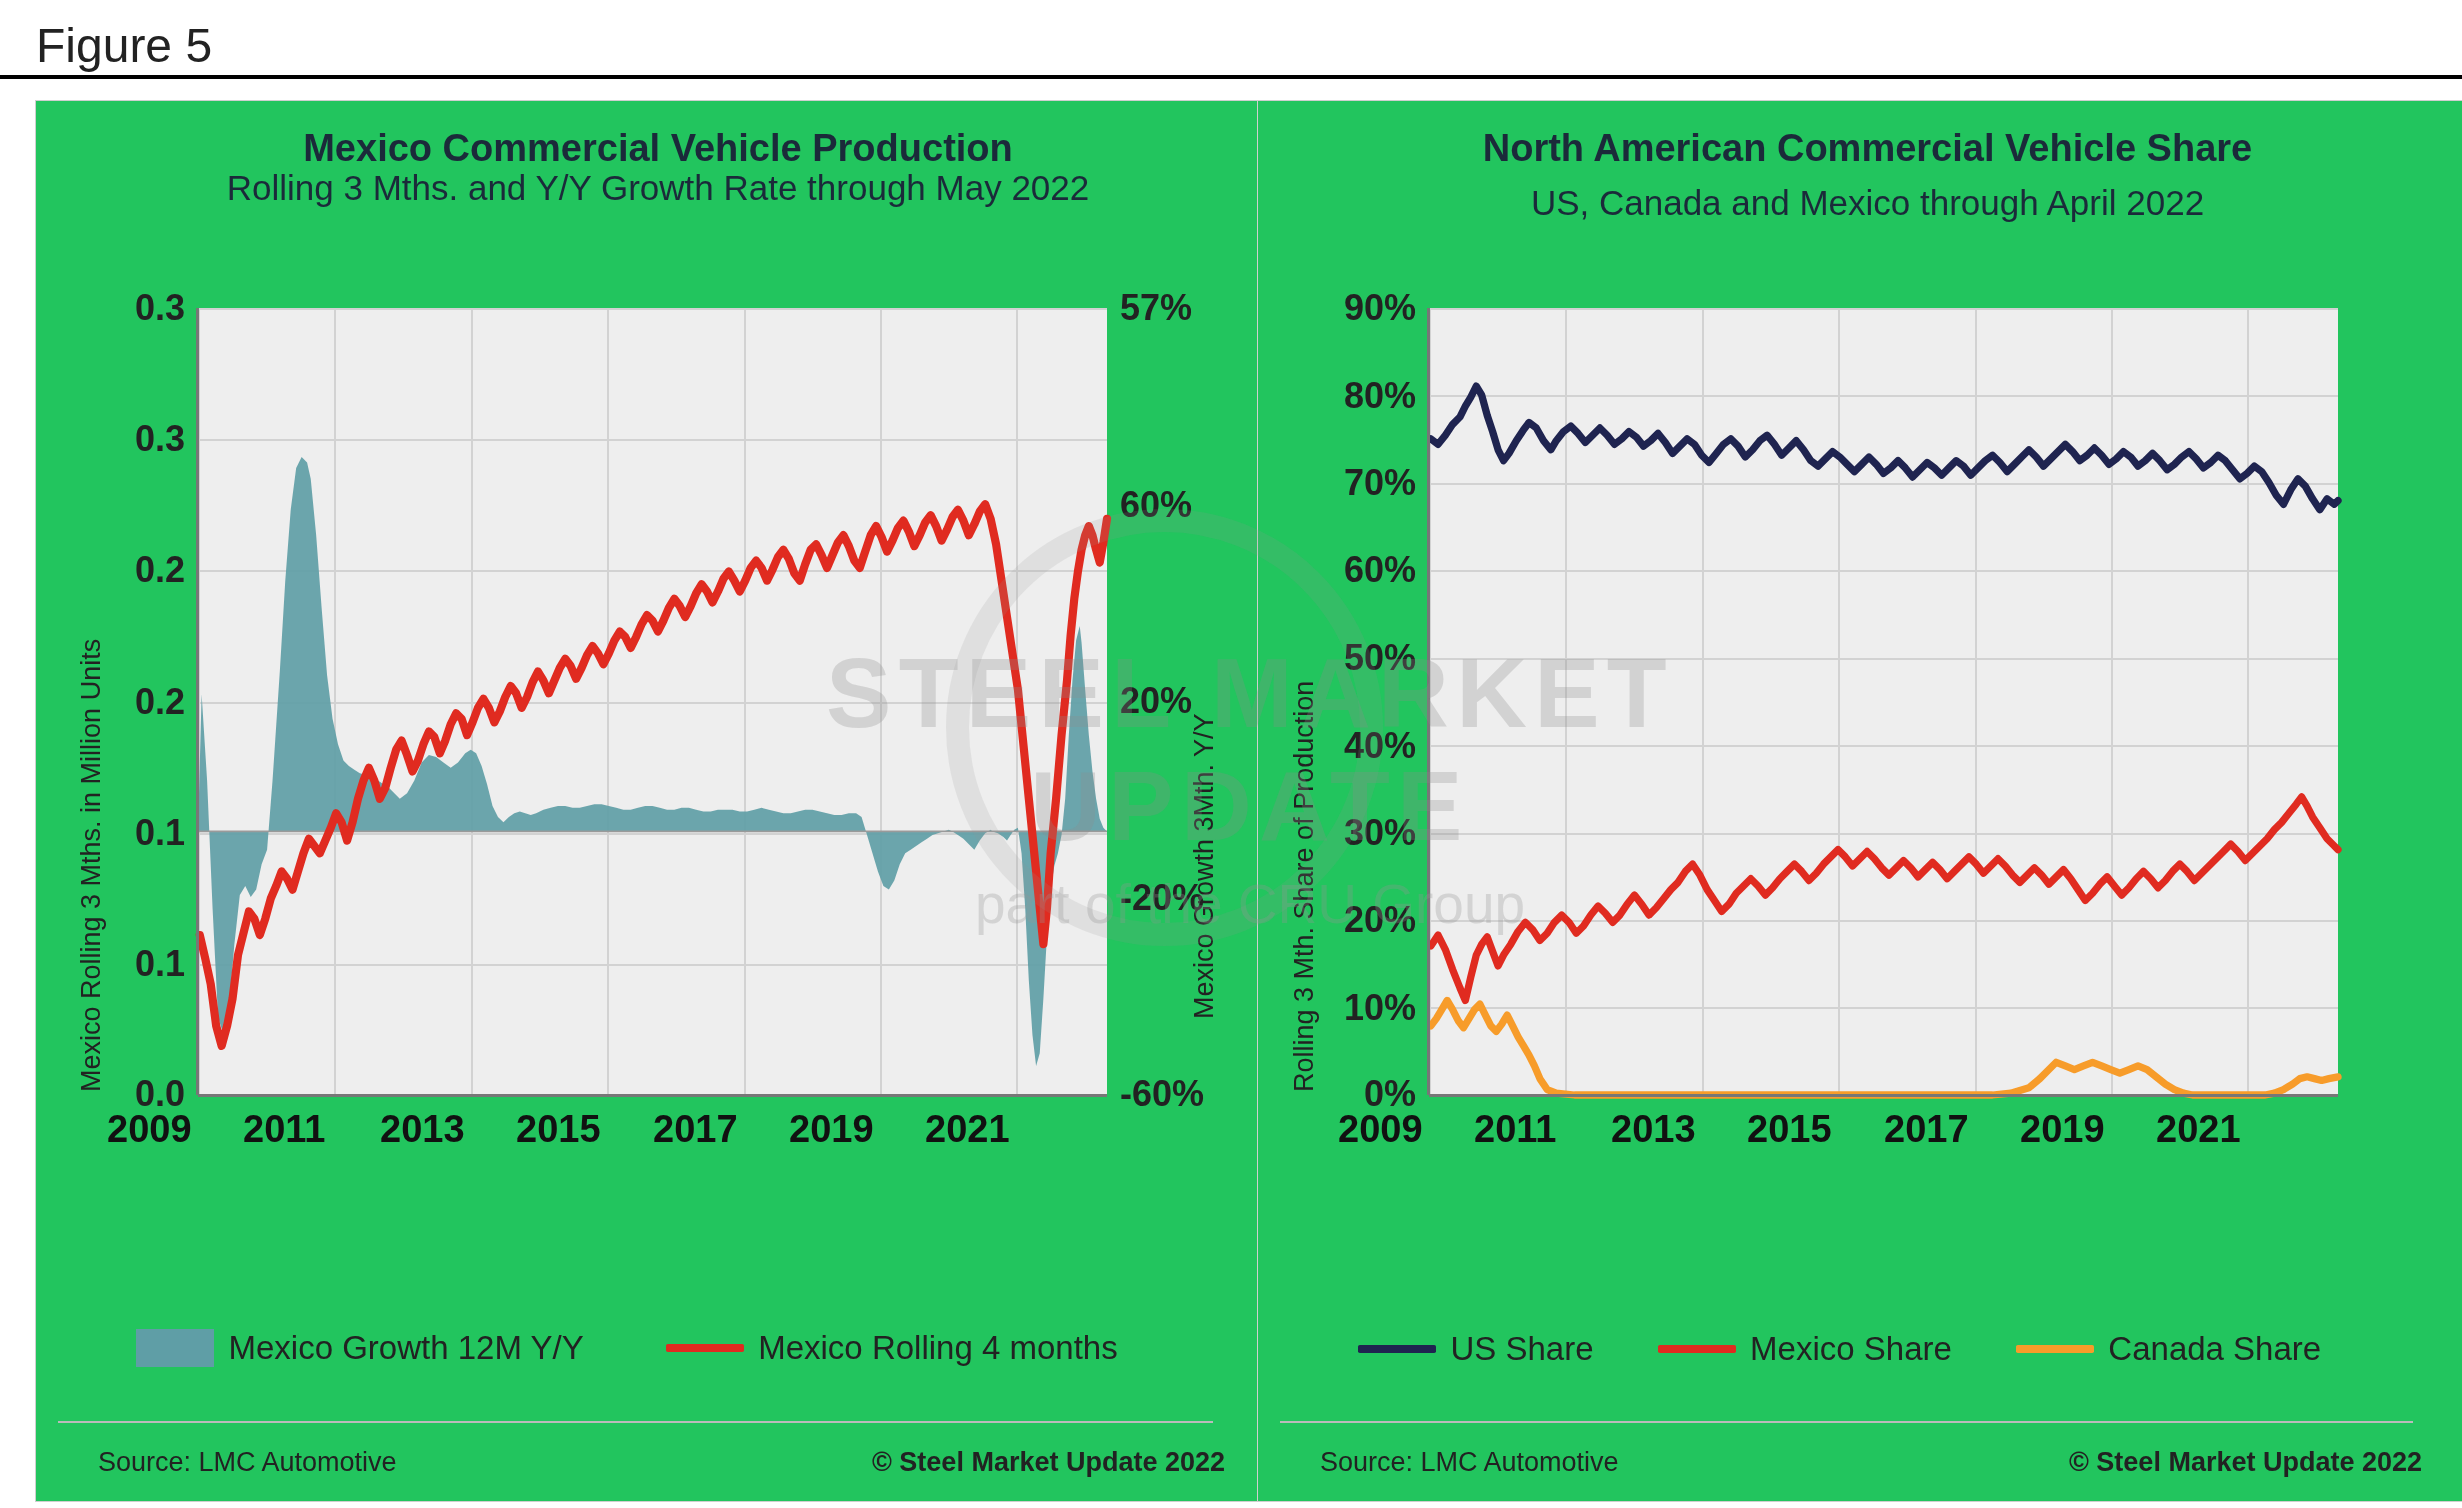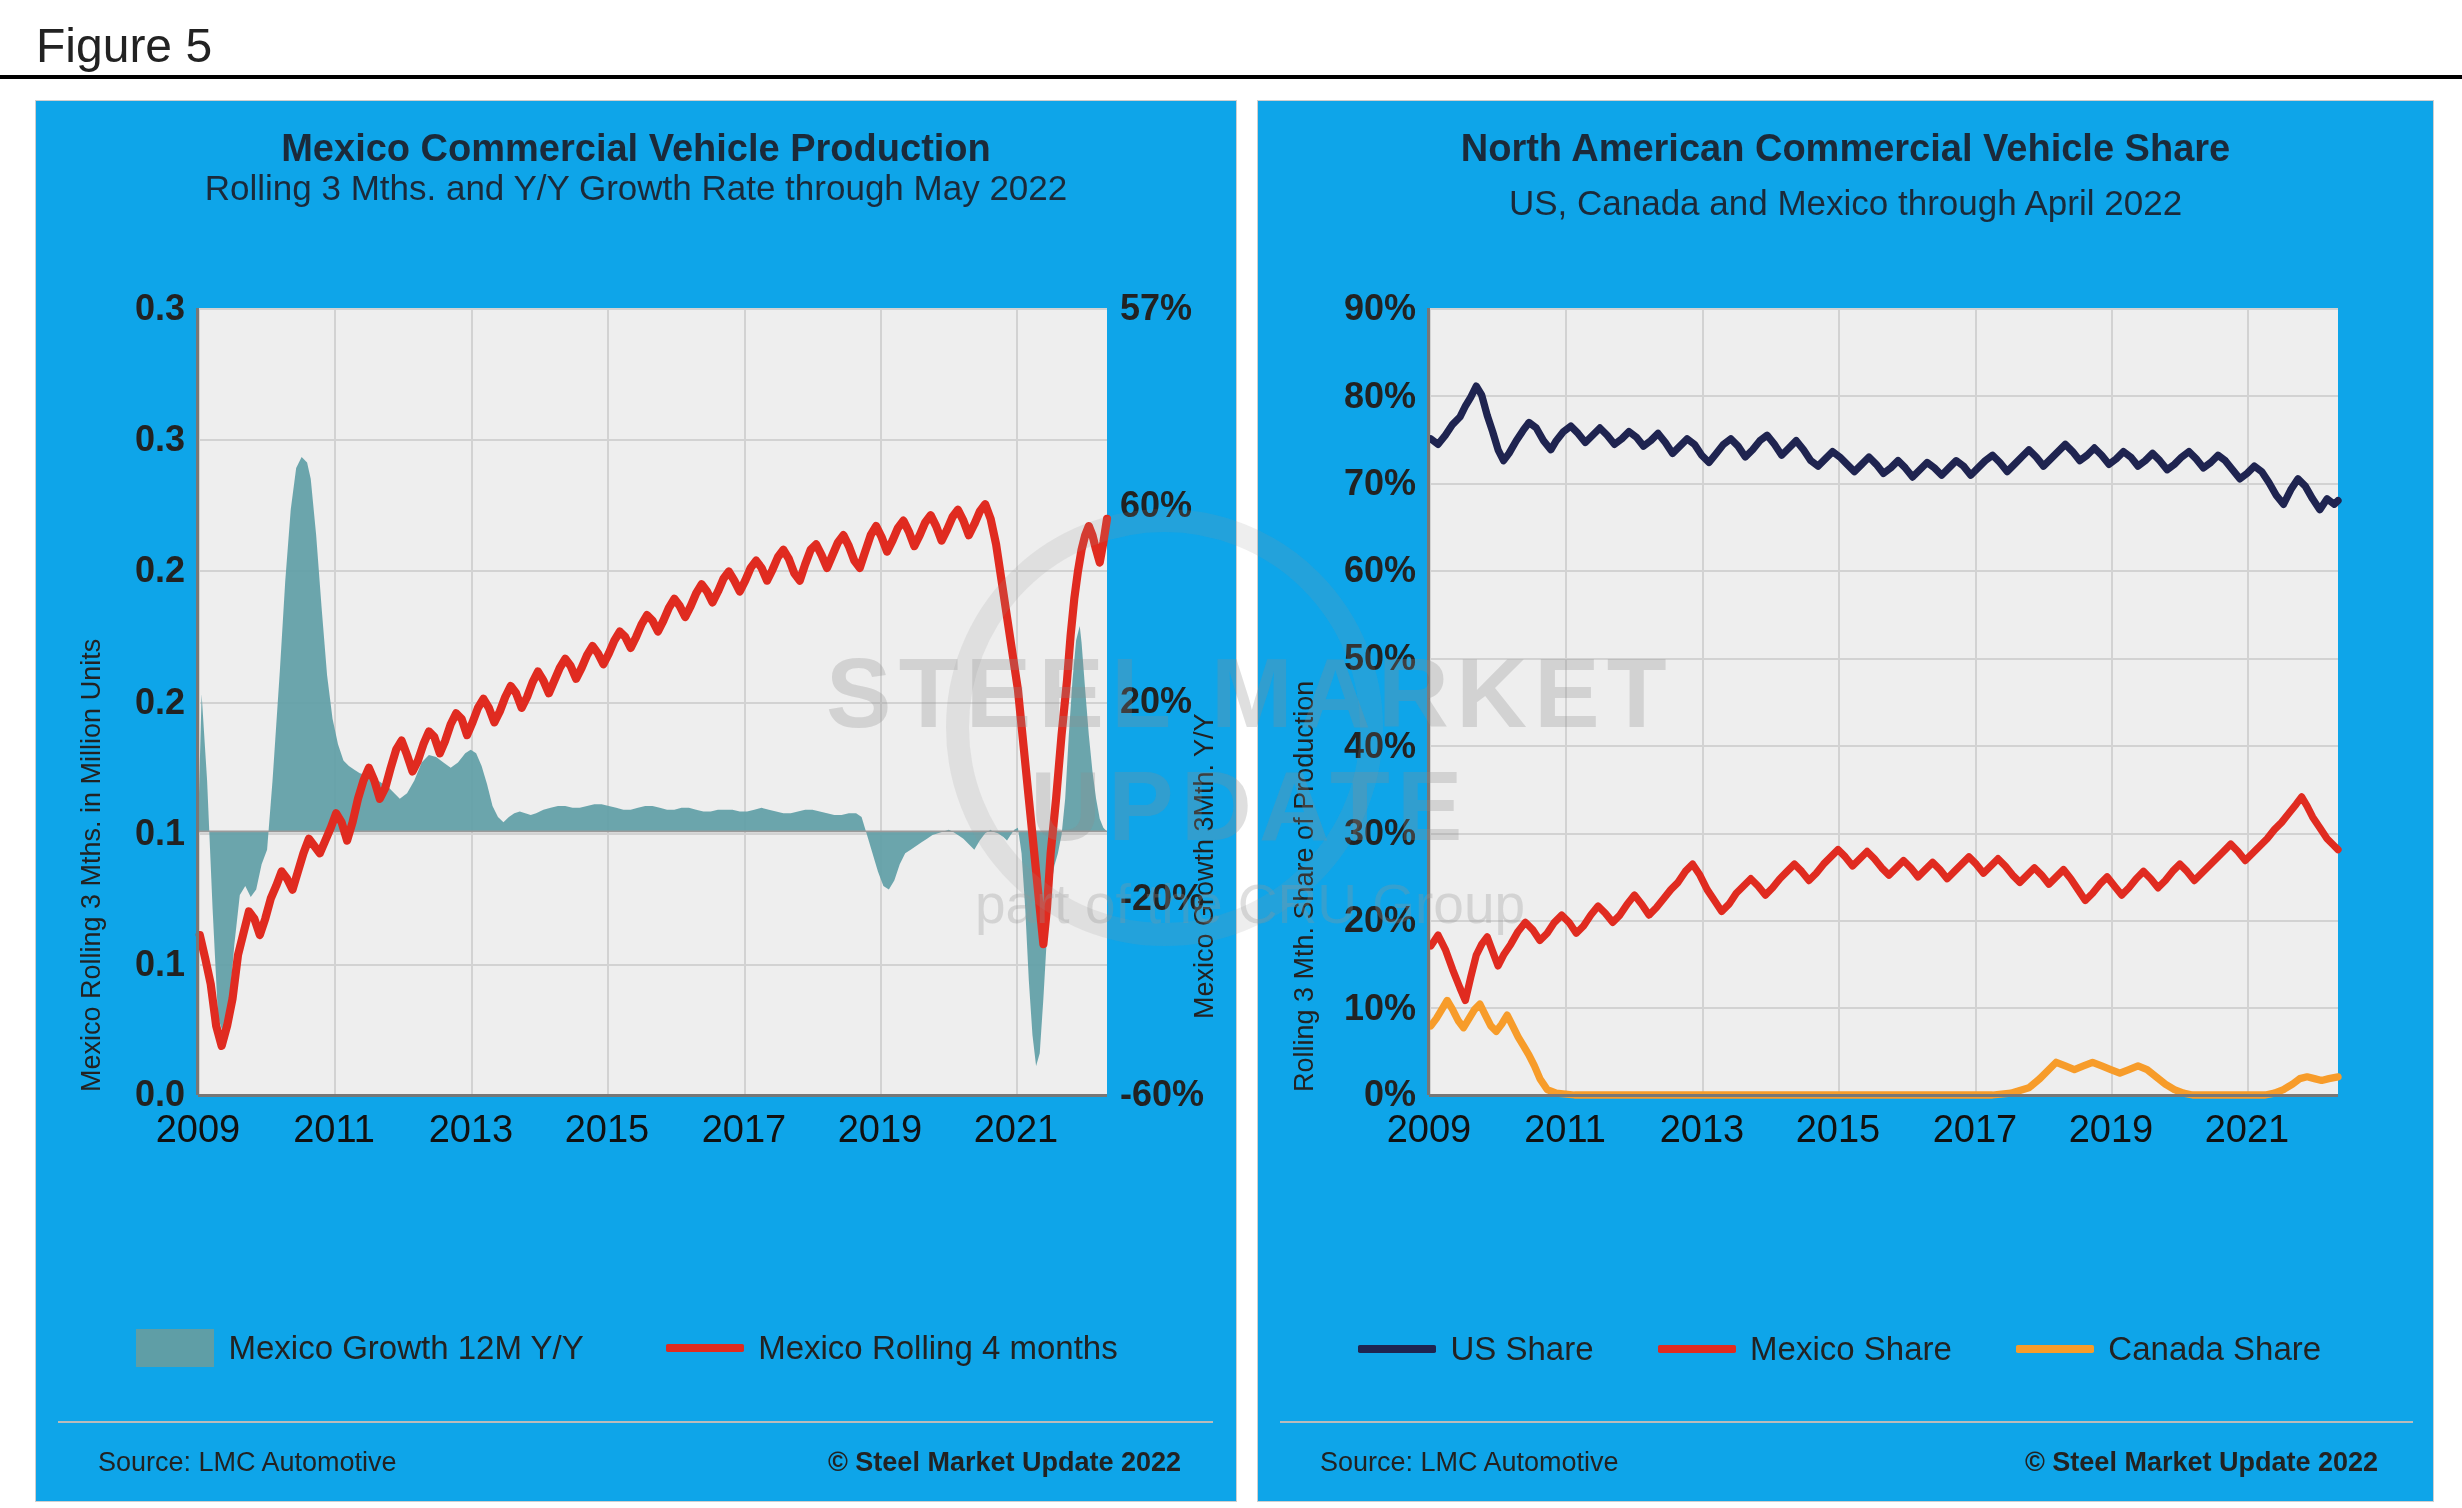--- a/index.html
+++ b/index.html
@@ -1,32 +1,32 @@
 <!DOCTYPE html>
 <html style="font-size:14.5px"><head>
 <meta charset="utf-8">
 <style>
   html,body{margin:0;padding:0;background:#000;}
   body{width:2462px;height:1509px;font-family:"Liberation Sans",sans-serif;}
   #page{position:relative;width:2462px;height:1509px;background:#fff;overflow:hidden;}
   #figure-label{position:absolute;left:0;top:0;width:2462px;height:75px;background:#fff;}
   #figure-label span{position:absolute;left:36px;top:18px;font-size:48px;color:#222;}
   #divider{position:absolute;left:0;top:75px;width:2462px;height:3.6px;background:#000;}
-  .panel{position:absolute;top:100px;height:1400px;background:#0ea5e9;border:1.8px solid #cfcfcf;}
+  .panel{position:absolute;top:100px;height:1400px;background:#22c55e;border:1.8px solid #cfcfcf;padding-left:44px;}
   #panel-left{left:35px;width:1200px;}
   #panel-right{left:1257px;width:1175px;}
   .ptitle{position:absolute;left:0;width:100%;text-align:center;font-weight:bold;font-size:38px;color:#1b2a3a;}
   .psub{position:absolute;left:0;width:100%;text-align:center;font-size:35px;color:#1b2a3a;}
   .plot{position:absolute;background:#eeeeee;}
   .gridline{position:absolute;left:0;width:100%;height:1.8px;background:#d2d2d2;}
   .vgridline{position:absolute;top:0;height:100%;width:1.8px;background:#d2d2d2;}
   .axisline{position:absolute;background:#777;}
   .ytick{position:absolute;text-align:right;font-size:36px;font-weight:bold;color:#222;transform:translateY(-50%);}
   .ytickr{position:absolute;text-align:left;font-size:36px;font-weight:bold;color:#222;transform:translateY(-50%);}
-  .xtick{position:absolute;text-align:center;font-size:38px;font-weight:normal;color:#111;}
+  .xtick{position:absolute;font-size:38px;font-weight:bold;color:#111;}
   .ylabel{position:absolute;font-size:27px;color:#222;transform-origin:0 0;transform:rotate(-90deg);white-space:nowrap;}
   .legend{position:absolute;display:flex;align-items:center;gap:16.4px;}
   .legend-item{display:flex;align-items:center;gap:14.5px;font-size:33px;color:#222;}
   .swatch-line{width:78px;height:7.3px;border-radius:1.8px;}
   .swatch-area{width:78px;height:38px;}
   .src{position:absolute;font-size:27px;color:#222;}
   .copy{position:absolute;font-size:27px;font-weight:bold;color:#222;}
   .footline{position:absolute;height:1.8px;background:#bbb;left:22px;}
   #watermark{position:absolute;left:600px;top:637px;width:1300px;text-align:center;pointer-events:none;}
   #watermark .w1{font-size:98px;font-weight:bold;color:rgba(140,140,140,0.28);letter-spacing:7.3px;}

